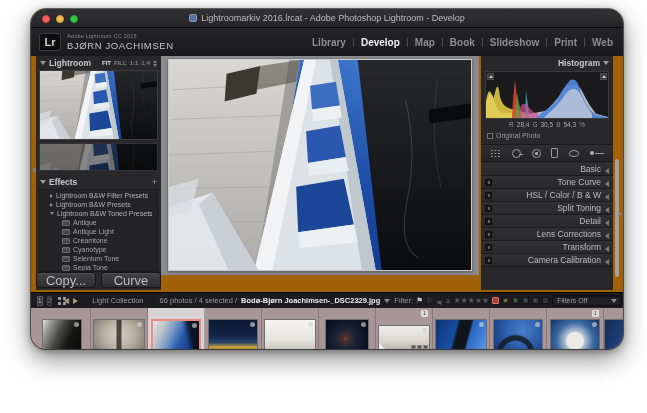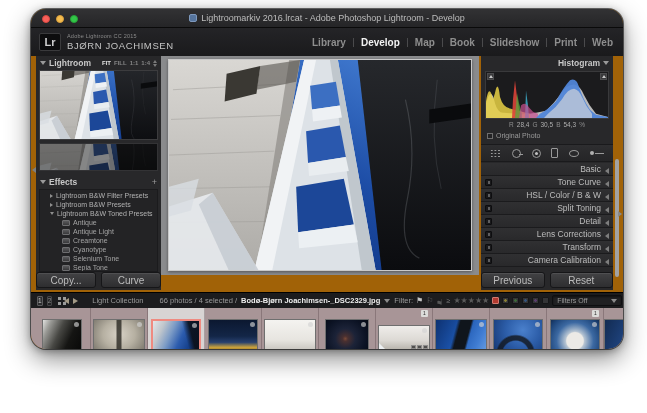--- a/index.html
+++ b/index.html
@@ -70,21 +70,21 @@
   .prow .glbl { font-size:7px; color:#b2b2b2; }
   .prow .clbl { font-size:7px; color:#a4a4a4; }
   .pchip { width:8px; height:6px; border:1px solid #6e6e70; border-radius:1px; background:linear-gradient(#5a5a5c,#39393b); flex:none; }
   .tri.sm-d { border-left:2.5px solid transparent; border-right:2.5px solid transparent; border-top:3.5px solid #8e8e8e; }
   .tri.sm-r { border-top:2.5px solid transparent; border-bottom:2.5px solid transparent; border-left:3.5px solid #8e8e8e; }
 
   .panel-buttons { position:absolute; display:flex; gap:5px; top:263px; height:16px; z-index:5; }
   .panel-buttons.lft { left:5px;  width:125px; }
   .panel-buttons.rgt { left:450px; width:132px; }
   .btn { flex:1; border-radius:3px; background:linear-gradient(#424244,#2e2e30); border:1px solid #161618;
-         box-shadow:inset 0 1px 0 rgba(255,255,255,.08); color:#bcbcbc; font-size:10px;
+         box-shadow:inset 0 1px 0 rgba(255,255,255,.08); color:#bcbcbc; font-size:13px;
          display:flex; align-items:center; justify-content:center; }
 
   
   .canvas { position:absolute; left:130px; top:47px; width:318px; height:219px; background:#8a8b8d; }
   .photo { position:absolute; left:7px; top:3px; width:304px; height:212px; border:1px solid #c9c9c9;
            box-shadow:0 1px 3px rgba(0,0,0,.4); background:#1c4798; }
   .photo svg { width:100%; height:100%; display:block; }
 
   .center-toolbar { position:absolute; left:130px; top:266px; width:318px; height:17px;
                     background:linear-gradient(#313133,#262628); border-top:1px solid #111;
@@ -455,24 +455,20 @@
         <span class="lbl">Transform</span>
             <span class="tri left"></span>
       </div>
       <div class="section-row">
         <span class="toggle-sq"></span>
         <span class="lbl">Camera Calibration</span>
             <span class="tri left"></span>
       </div>
     </div>
   </div>
-  <div class="panel-buttons rgt">
-    <div class="btn">Previous</div>
-    <div class="btn">Reset</div>
-  </div>
 
   <div class="v-scrollbar"></div>
   <span class="tri left edge-arrow l"></span>
   <span class="tri right edge-arrow r"></span>
 
   <div class="filmstrip-bar">
     <span class="mon">1</span>
     <span class="mon dim">2</span>
     <span class="grid-ic"></span>
     <span class="arrow-l"></span>

